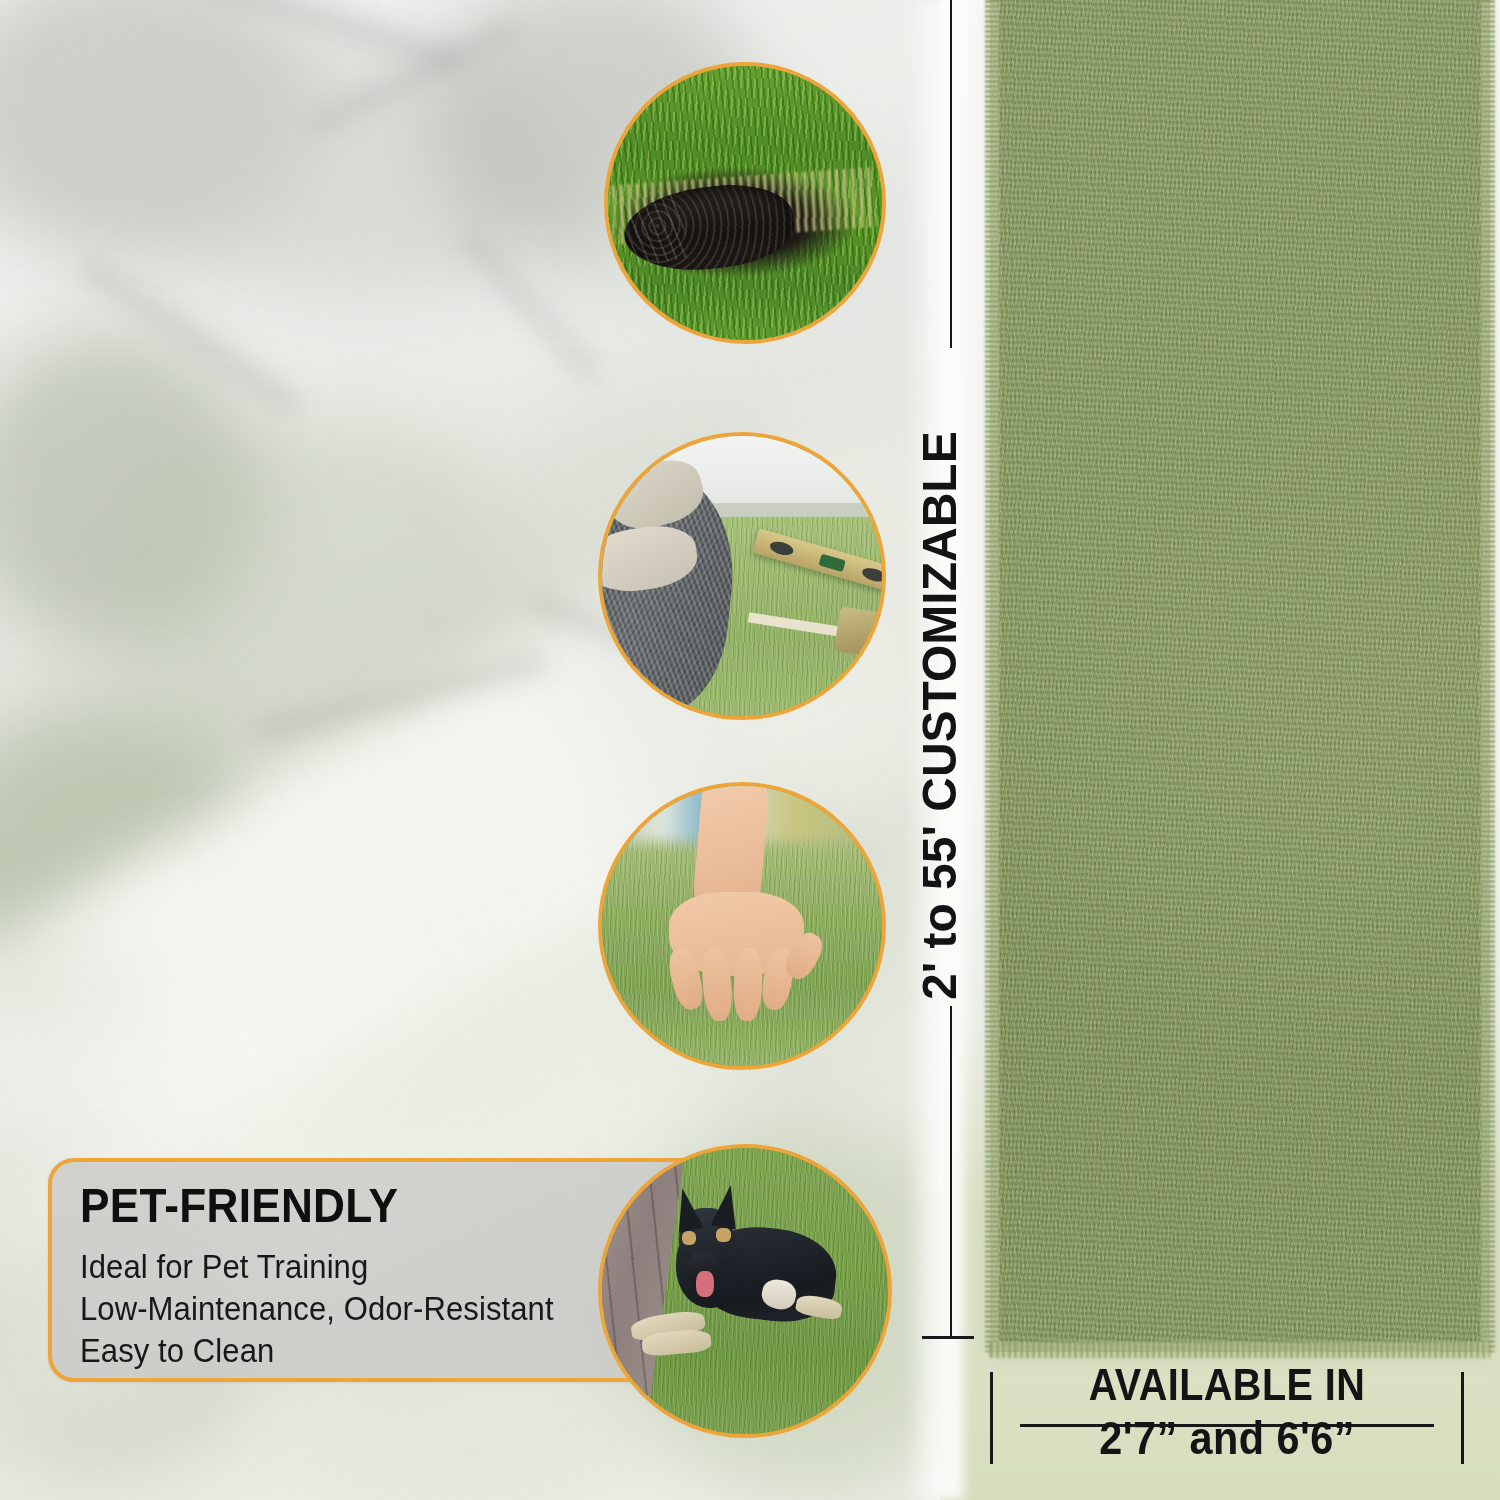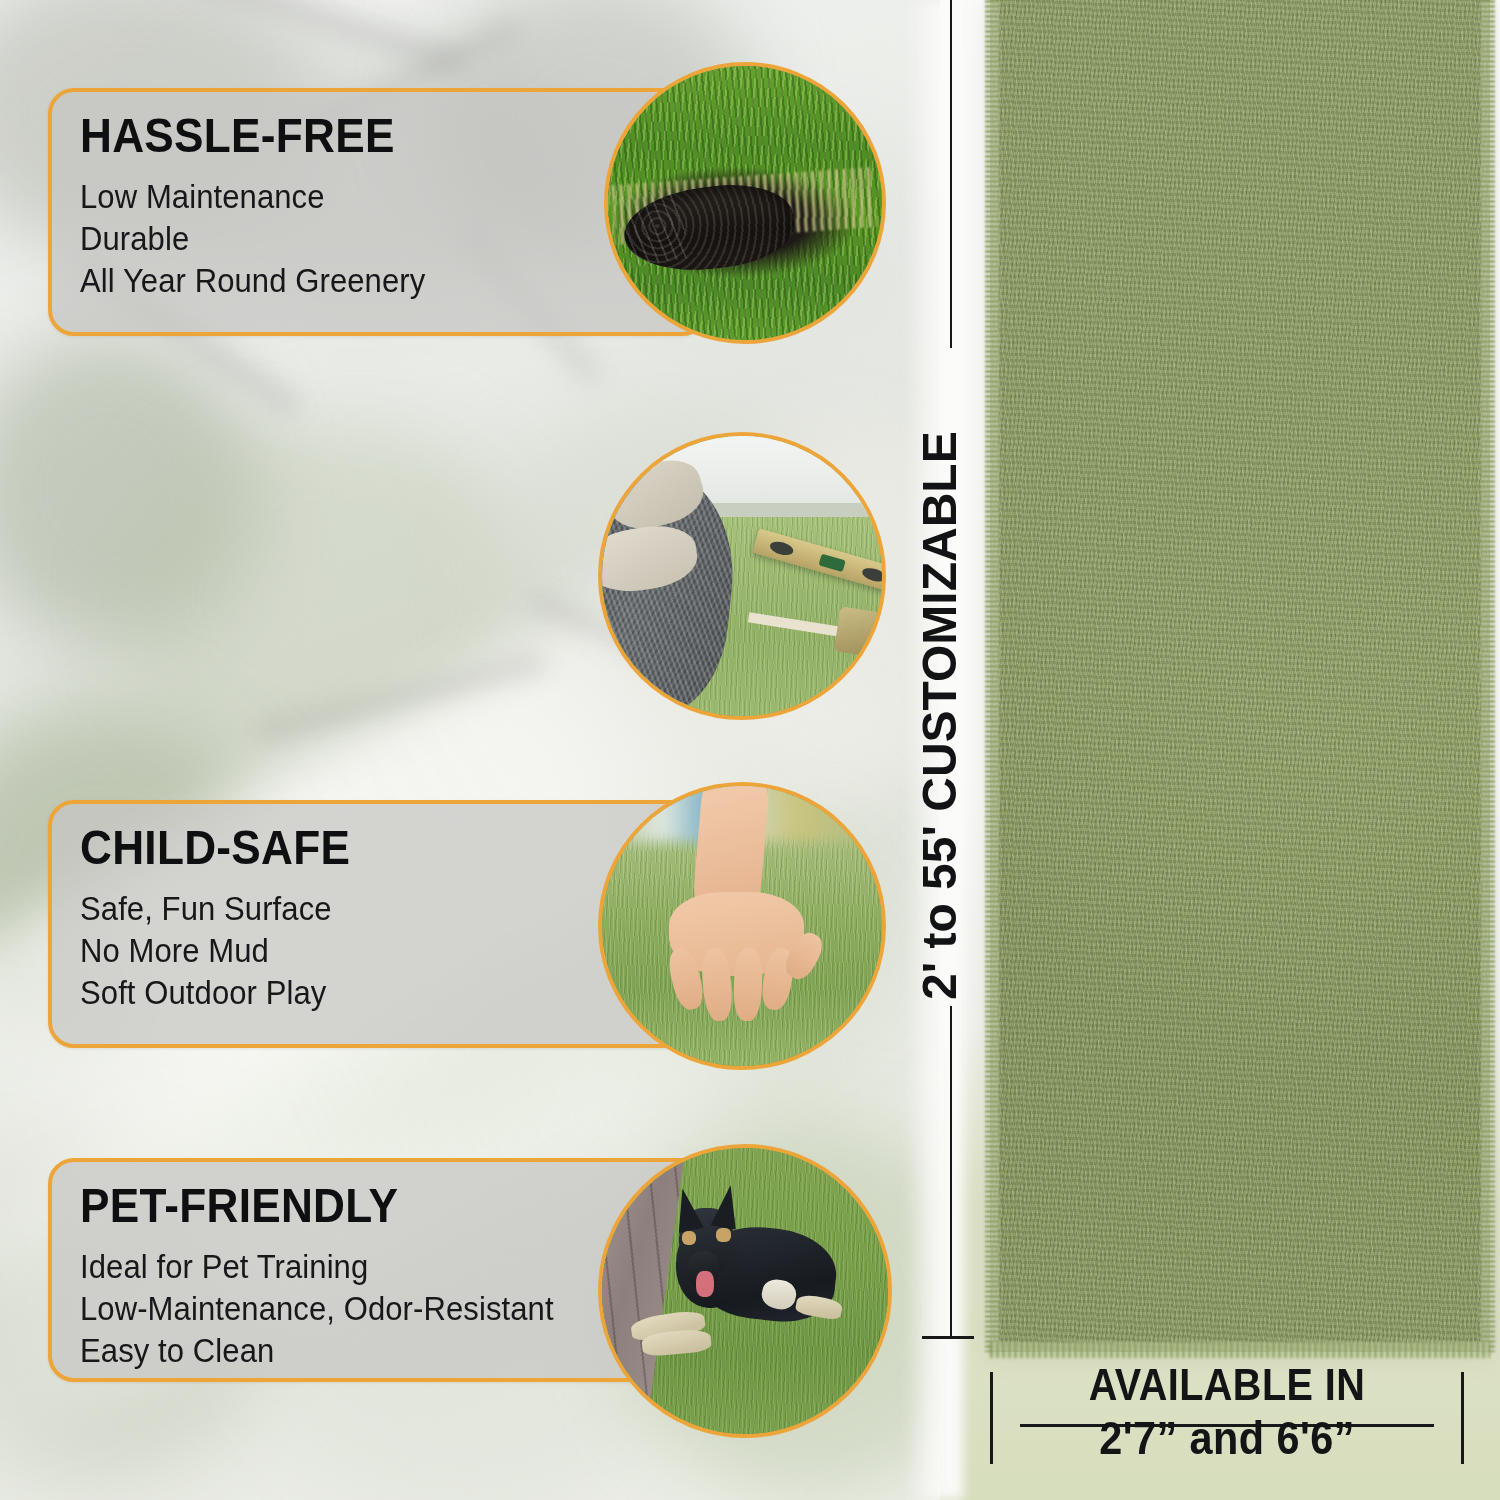--- a/index.html
+++ b/index.html
@@ -354,28 +354,20 @@
 
   <div class="vdim">
     <div class="line-top"></div>
     <div class="line-bot"></div>
     <div class="cap-bot"></div>
   </div>
   <div class="vdim-wrap">
     <span class="vdim-label">2' to 55'  CUSTOMIZABLE</span>
   </div>
 
-  <div class="card" style="left:48px;top:88px;width:660px;height:248px;">
-    <div class="card-body">
-      <div class="card-title" style="font-size:48px;">HASSLE-FREE</div>
-      <p class="card-line" style="font-size:33px;">Low Maintenance</p>
-      <p class="card-line" style="font-size:33px;">Durable</p>
-      <p class="card-line" style="font-size:33px;">All Year Round Greenery</p>
-    </div>
-  </div>
   <div class="bubble" style="left:604px;top:62px;width:282px;height:282px;">
     <div class="ph ph1">
       <div class="thatch"></div>
       <div class="backing"></div>
       <div class="ridges"></div>
     </div>
   </div>
 
   <div class="bubble" style="left:598px;top:432px;width:288px;height:288px;">
     <div class="ph ph2">
@@ -388,28 +380,20 @@
       <div class="level">
           <i></i>
           <i></i>
           <i></i>
         </div>
       <div class="tape"></div>
       <div class="tapebox"></div>
     </div>
   </div>
 
-  <div class="card" style="left:48px;top:800px;width:660px;height:248px;">
-    <div class="card-body">
-      <div class="card-title" style="font-size:48px;">CHILD-SAFE</div>
-      <p class="card-line" style="font-size:33px;">Safe, Fun Surface</p>
-      <p class="card-line" style="font-size:33px;">No More Mud</p>
-      <p class="card-line" style="font-size:33px;">Soft Outdoor Play</p>
-    </div>
-  </div>
   <div class="bubble" style="left:598px;top:782px;width:288px;height:288px;">
     <div class="ph ph3">
       <div class="blurtop"></div>
       <div class="arm"></div>
       <div class="palm"></div>
       <div class="fg f1"></div>
       <div class="fg f2"></div>
       <div class="fg f3"></div>
       <div class="fg f4"></div>
       <div class="fg f5"></div>

